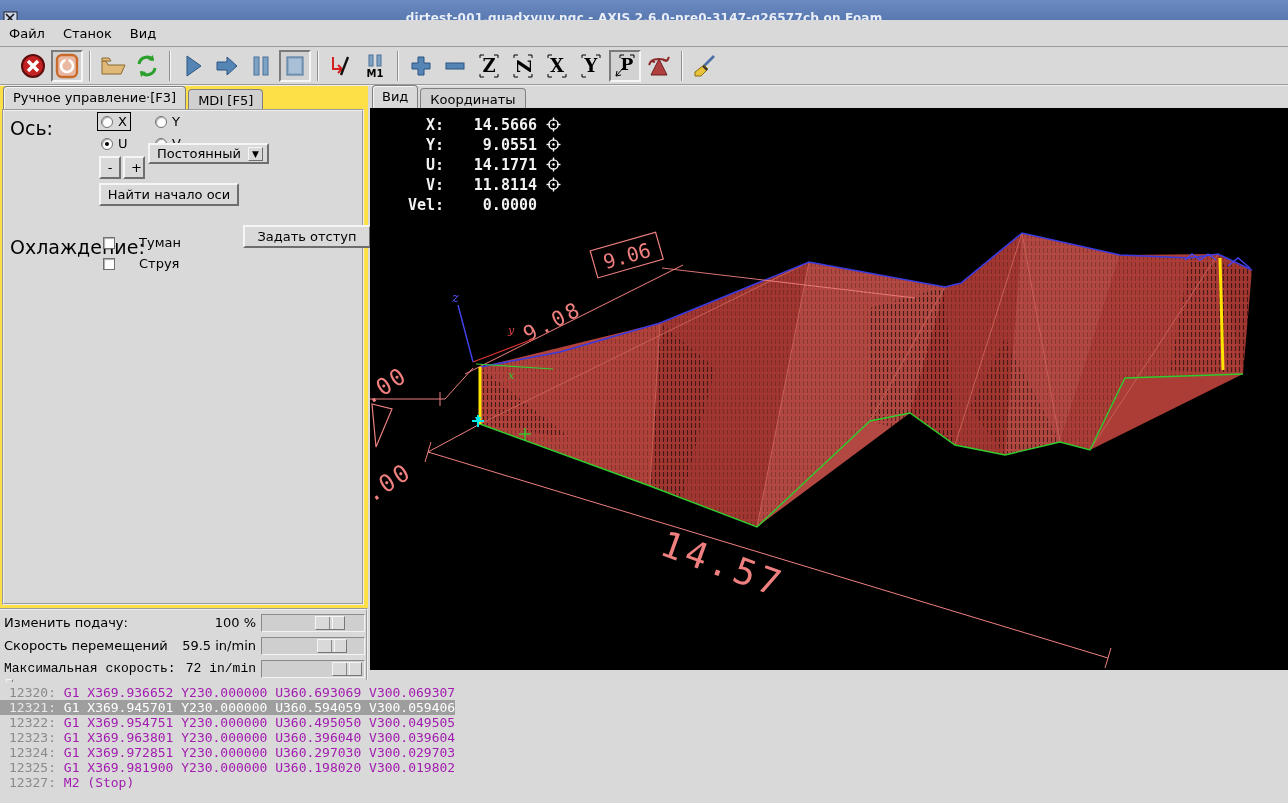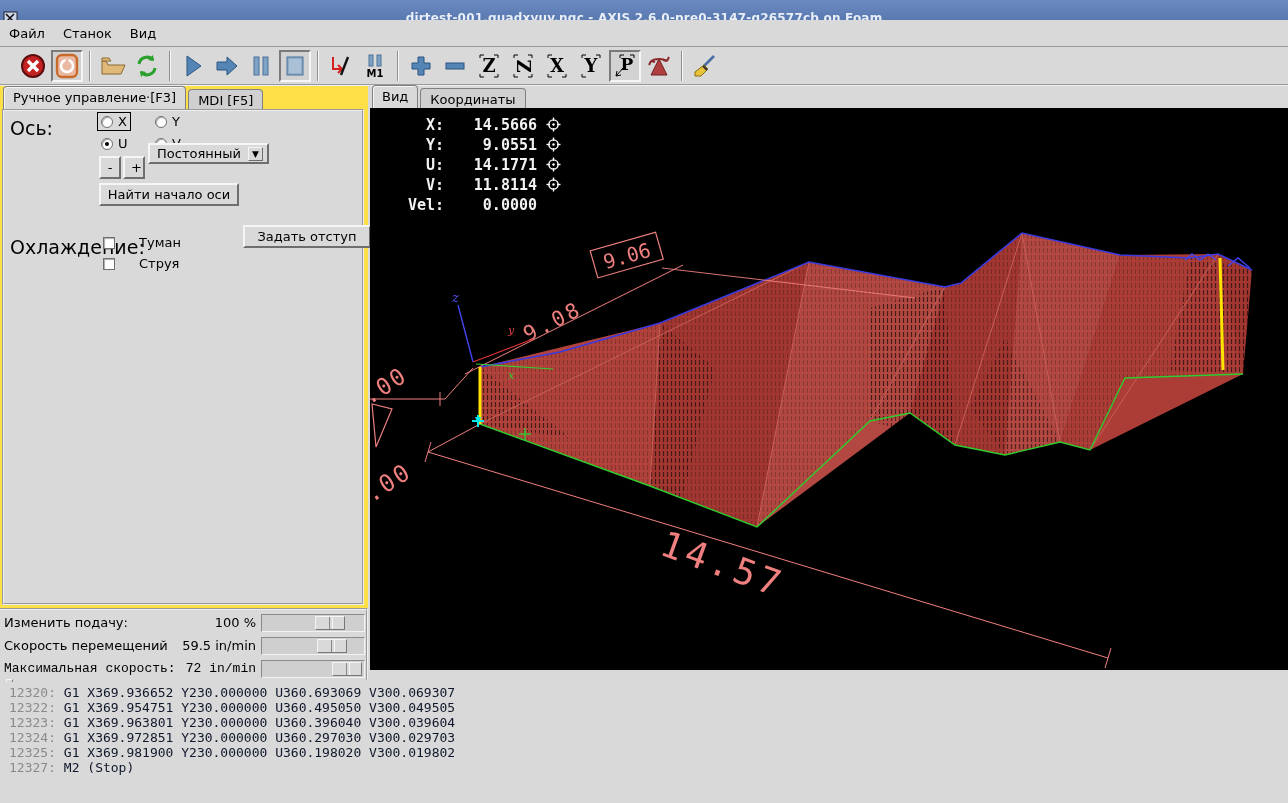--- a/index.html
+++ b/index.html
@@ -79,21 +79,21 @@
     font-size:15px; font-weight:bold; color:#f2f2f2; line-height:18px; }
   #readout .rlabel { display:inline-block; width:60px; text-align:right; white-space:pre; }
   #readout .rvalue { display:inline-block; width:84px; text-align:right; white-space:pre; }
   #readout .homed { display:inline-block; width:18px; vertical-align:-2px; }
 
   
   #gcode { position:absolute; left:0; top:682px; width:1288px; height:121px; background:#d9d9d9;
     font-family:"DejaVu Sans Mono", monospace; font-size:13px; padding-top:3px; }
   .gline { height:15px; line-height:15px; white-space:pre; }
   .gline .ln { display:inline-block; width:56px; text-align:right; color:#8a8a8a; }
-  .gline .gc { color:#0f172a; }
+  .gline .gc { color:#a21caf; }
   .gline .hl { display:inline-block; }
   .gline.active .hl { background:#9e9e9e; }
   .gline.active .ln { color:#e8e8e8; }
   .gline.active .gc { color:#fff; }
 
   #grip { position:absolute; left:6px; top:679px; width:7px; height:7px; background:#d9d9d9;
     border:1px solid; border-color:#f5f5f5 #777 #777 #f5f5f5; }
 </style>
 </head>
 <body>
@@ -470,18 +470,19 @@
         <span class="homed"></span>
       </div>
     </div>
   </div>
 </div>
 
 <div id="grip"></div>
 
 <div id="gcode">
   <div class="gline"><span class="hl"><span class="ln">12320:</span> <span class="gc">G1 X369.936652 Y230.000000 U360.693069 V300.069307</span></span></div>
+  <div class="gline active"><span class="hl"><span class="ln">12321:</span> <span class="gc">G1 X369.945701 Y230.000000 U360.594059 V300.059406</span></span></div>
   <div class="gline"><span class="hl"><span class="ln">12322:</span> <span class="gc">G1 X369.954751 Y230.000000 U360.495050 V300.049505</span></span></div>
   <div class="gline"><span class="hl"><span class="ln">12323:</span> <span class="gc">G1 X369.963801 Y230.000000 U360.396040 V300.039604</span></span></div>
   <div class="gline"><span class="hl"><span class="ln">12324:</span> <span class="gc">G1 X369.972851 Y230.000000 U360.297030 V300.029703</span></span></div>
   <div class="gline"><span class="hl"><span class="ln">12325:</span> <span class="gc">G1 X369.981900 Y230.000000 U360.198020 V300.019802</span></span></div>
   <div class="gline"><span class="hl"><span class="ln">12327:</span> <span class="gc">M2 (Stop)</span></span></div>
 </div>
 
 </body></html>

